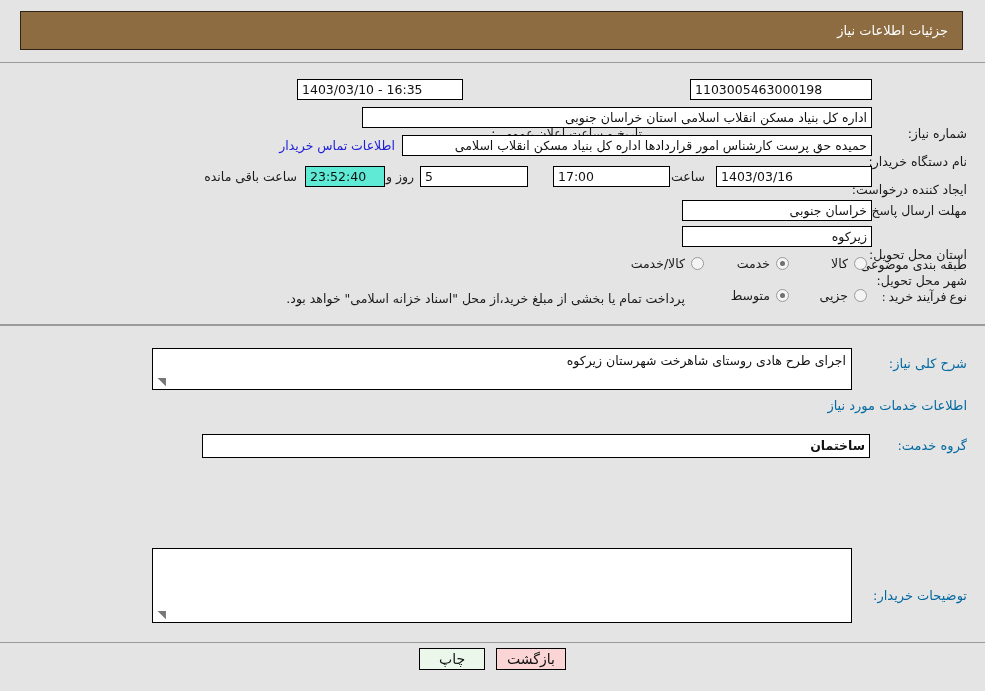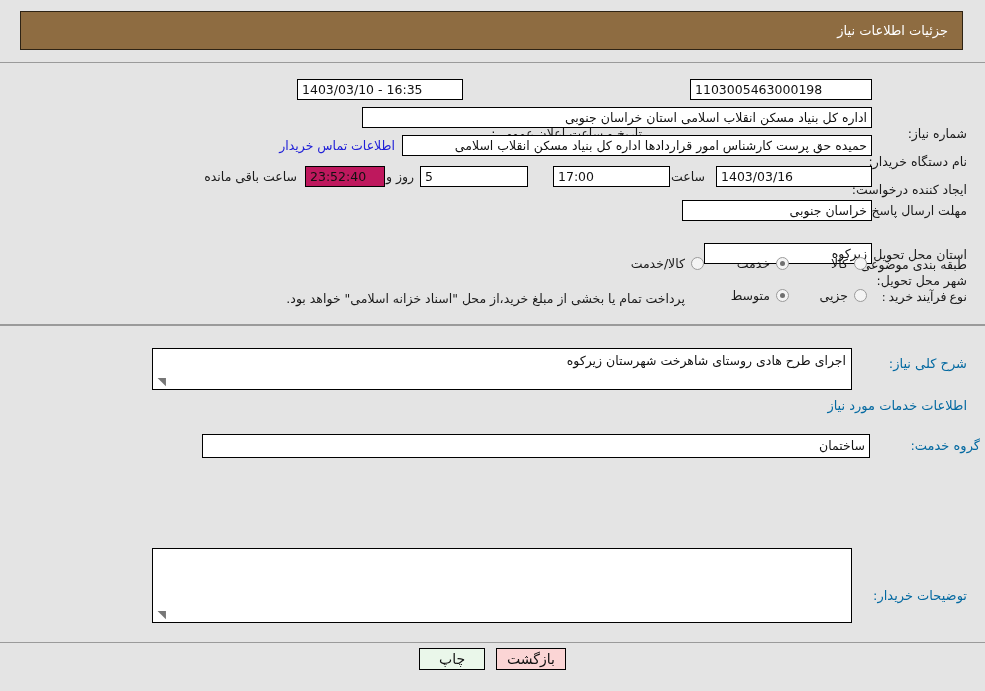--- a/index.html
+++ b/index.html
@@ -124,21 +124,21 @@
     color: #111111;
     height: 21px;
     line-height: 19px;
     padding: 0 4px;
     overflow: hidden;
     white-space: nowrap;
     font-family: "DejaVu Sans", "Liberation Sans", sans-serif;
   }
   .fld.center { text-align: left; }
   .fld.right  { text-align: right; }
-  .fld.cream  { background: #be185d; }
+  .fld.cream  { background: #5eead4; }
 
   .link {
     color: #2020d8;
     font-size: 12.5px;
     text-decoration: none;
     cursor: pointer;
     white-space: nowrap;
   }
 
   
@@ -311,21 +311,21 @@
     <span class="lbl" style="position:absolute; right:688px; top:106px;">ساعت باقی مانده</span>
 
     <div class="row" style="right:18px; top:139px;">
       <span class="lbl">استان محل تحویل:</span>
     </div>
     <div class="fld right" style="position:absolute; right:113px; top:137px; width:190px;">خراسان جنوبی</div>
 
     <div class="row" style="right:18px; top:165px;">
       <span class="lbl">شهر محل تحویل:</span>
     </div>
-    <div class="fld right" style="position:absolute; right:113px; top:180px; width:168px;padding-left:48px;">زیرکوه</div>
+    <div class="fld right" style="position:absolute; right:113px; top:163px; width:190px;padding-left:48px;">زیرکوه</div>
 
     <span class="lbl" style="position:absolute; right:18px; top:194px;">طبقه بندی موضوعی:</span>
     <div class="radio-group" style="position:absolute; right:118px; top:193px;">
       <span class="radio"></span>
       <span class="rlabel">کالا</span>
     </div>
     <div class="radio-group" style="position:absolute; right:196px; top:193px;">
       <span class="radio on"></span>
       <span class="rlabel">خدمت</span>
     </div>
@@ -349,22 +349,22 @@
   <div class="panel" id="panel-mid">
 
     <span class="sect-title" style="right:18px; top:30px;">شرح کلی نیاز:</span>
     <div class="ta" style="position:absolute; right:133px; top:22px; width:700px; height:42px;">
       <span>اجرای طرح هادی روستای شاهرخت شهرستان زیرکوه</span>
       <span class="grip">◥</span>
     </div>
 
     <span class="sect-title" style="right:18px; top:72px;">اطلاعات خدمات مورد نیاز</span>
 
-    <span class="sect-title" style="right:5px; top:112px;">گروه خدمت:</span>
-    <div class="fld right" style="position:absolute; right:115px; top:108px; width:668px; height:24px; line-height:22px;">ساختمان</div>
+    <span class="sect-title" style="right:18px; top:112px;">گروه خدمت:</span>
+    <div class="fld right" style="position:absolute; right:115px; top:108px; width:668px; height:24px; line-height:22px;font-weight:bold;">ساختمان</div>
 
     <span class="sect-title" style="right:18px; top:262px;">توضیحات خریدار:</span>
     <div class="ta" style="position:absolute; right:133px; top:222px; width:700px; height:75px;">
       <span></span>
       <span class="grip">◥</span>
     </div>
   </div>
 
   <table class="tbl">
     <thead>

